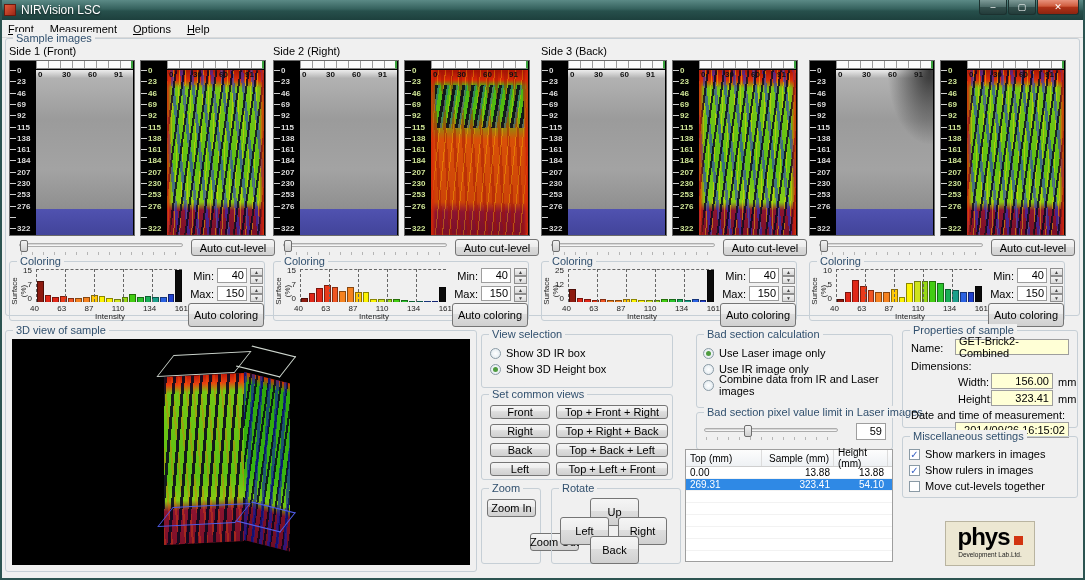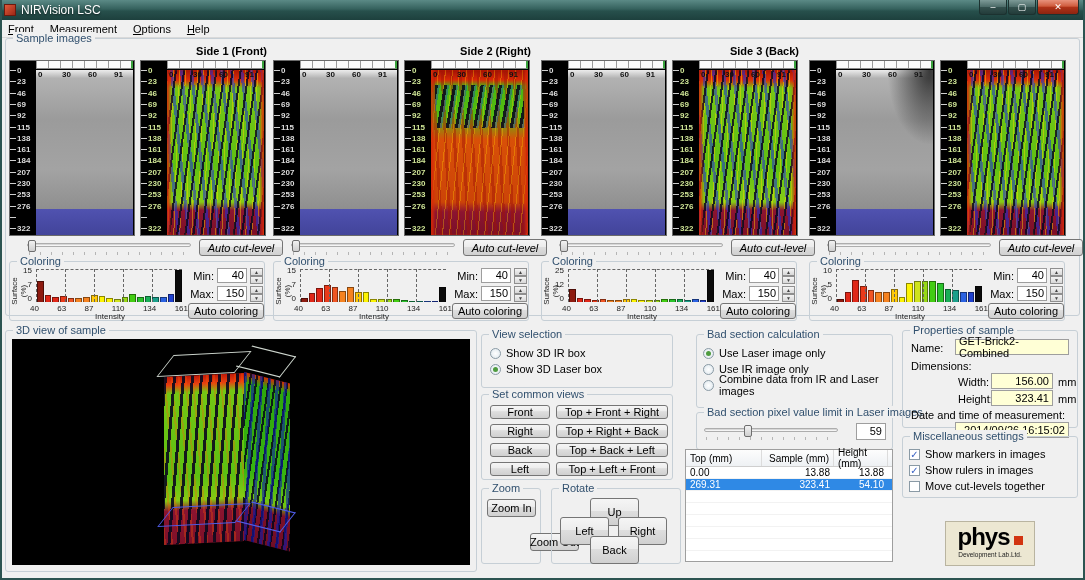--- a/index.html
+++ b/index.html
@@ -33,21 +33,21 @@
   .checkbox { width:11px; height:11px; border:1px solid #8a9aa5; background:#fff; flex:none; font-size:10px; line-height:9px; color:#3b63c4; text-align:center; }
   .slider { position:relative; height:16px; }
   .slider .groove { position:absolute; left:2px; right:2px; top:4px; height:4px; background:#f8f8f8; border:1px solid #adadad; border-radius:2px; box-shadow:inset 0 1px 1px rgba(0,0,0,.15); }
   .slider .thumb { position:absolute; top:1px; width:8px; height:12px; background:linear-gradient(180deg,#f2f2f2,#cfcfcf); border:1px solid #6e6e6e; border-radius:2px; }
   .slider .ticks { position:absolute; left:4px; right:4px; bottom:0; height:3px; background:repeating-linear-gradient(90deg,#b5b5b5 0 1px,transparent 1px 11px); }
   .field { background:#ffffd6; border:1px solid #9e9e9e; font-size:11px; display:flex; align-items:center; }
 
   
   #sample-group { left:5px; top:38px; width:1075px; height:278px; }
   .panel { position:absolute; top:6px; width:258px; height:268px; }
-  .panel-title { text-align:right; height:14px;font-weight:bold; }
+  .panel-title { text-align:left; height:14px; }
   .imgbox { position:absolute; top:15px; width:126px; height:176px; background:#000; border:1px solid #6a6a6a; overflow:hidden; }
   .imgbox.gray { left:0; } .imgbox.color { left:131px; }
   .vruler { position:absolute; left:0; top:0; width:26px; height:100%; }
   .vtick { position:absolute; left:0; width:26px; height:9px; display:flex; align-items:center; }
   .vtick i { display:block; width:6px; height:1px; background:#cfcfcf; }
   .vtick b { font-size:8px; font-weight:bold; margin-left:1px; }
   .gray .vtick b { color:#dcdcdc; } .color .vtick b { color:#cfe596; }
   .topstrip { position:absolute; left:26px; top:0; width:97px; height:8px; background:#fafafa;
     border-bottom:1px solid #888; border-right:2px dashed #39a23c;
     background-image:repeating-linear-gradient(90deg,#9a9a9a 0 1px,transparent 1px 12px); }
@@ -66,39 +66,39 @@
       repeating-linear-gradient(84deg, rgba(25,45,215,.55) 0 3px, transparent 3px 10px),
       repeating-linear-gradient(92deg, rgba(255,215,0,.45) 0 1px, transparent 1px 6px),
       linear-gradient(180deg,#a81405 0%,#dd2d07 6%,#76c616 11%,#5fc013 58%,#86cc15 80%,#8d1430 85%,#7a1028 100%); }
   .imgcontent.laser.hot { background:
       repeating-linear-gradient(96deg, rgba(255,200,0,.35) 0 1px, transparent 1px 7px),
       repeating-linear-gradient(87deg, rgba(160,20,5,.45) 0 3px, transparent 3px 9px),
       linear-gradient(180deg,#a01205 0%,#d82806 6%,#48b812 10%,#55bc10 28%,#d85008 42%,#cc4408 80%,#8c1430 86%,#7a1028 100%); }
   .blotch { position:absolute; left:4%; top:9%; width:92%; height:26%;
       background:repeating-linear-gradient(100deg, rgba(6,6,28,.88) 0 3px, rgba(20,60,200,.4) 3px 5px, transparent 5px 9px); }
   
-  .cutrow { position:absolute; top:194px; left:16px; width:258px; height:17px;font-style:italic; }
+  .cutrow { position:absolute; top:194px; left:8px; width:258px; height:17px; }
   .cutrow .slider { position:absolute; left:0; top:0; width:168px; }
   .auto-cut-btn { position:absolute; right:0; top:0; width:84px; height:17px; }
   
   .coloring { position:absolute; left:0; top:216px; width:256px; height:60px; border:1px solid #c6cfd6; border-radius:3px; }
   .ylab { position:absolute; left:-11px; top:20px; font-size:8px; transform:rotate(-90deg); color:#222; width:40px; text-align:center; }
   .ytick { position:absolute; left:6px; width:16px; text-align:right; font-size:8px; color:#222; }
   .hist { position:absolute; left:26px; top:7px; width:146px; height:33px; display:flex; align-items:flex-end; gap:1px;
     border-top:1px dashed #666; border-left:1px dashed #666; }
   .hbar { flex:1; border:1px solid rgba(0,0,0,.45); border-bottom:none; }
   .vguide { position:absolute; top:7px; height:33px; width:0; border-left:1px dashed #666; }
   .xticks { position:absolute; left:20px; top:42px; width:158px; display:flex; justify-content:space-between; font-size:8px; color:#222; }
   .xlab { position:absolute; left:60px; top:50px; font-size:8px; color:#222; width:80px; text-align:center; }
   .mmrow { position:absolute; left:178px; display:flex; align-items:center; gap:3px; height:15px; }
   .mmrow .lbl { width:26px; text-align:right; }
   .spinbox { width:30px; height:15px; border:1px solid #9e9e9e; background:#fff; text-align:right; padding:0 2px; line-height:13px; }
   .spin { width:13px; height:15px; display:flex; flex-direction:column; }
   .spin span { flex:1; font-size:5px; line-height:6px; text-align:center; border:1px solid #8f8f8f; background:linear-gradient(#f4f4f4,#d8d8d8); color:#444; }
-  .auto-color-btn { position:absolute; left:178px; top:41px; width:76px; height:16px; }
+  .auto-color-btn { position:absolute; left:178px; top:41px; width:76px; height:24px; }
 
   
   #view3d-group { left:5px; top:330px; width:472px; height:242px; }
   #view3d-canvas { position:absolute; left:6px; top:8px; width:458px; height:226px; background:#000; overflow:hidden; }
   .face { position:absolute; }
   #face-front { left:152px; top:36px; width:80px; height:168px; transform:skewY(-3deg);
     background:
       repeating-linear-gradient(95deg, rgba(8,8,30,.9) 0 3px, transparent 3px 9px),
       repeating-linear-gradient(85deg, rgba(255,90,0,.3) 0 2px, transparent 2px 7px),
       linear-gradient(180deg,#c01808 0%,#e84010 5%,#74c614 10%,#5cc012 60%,#86ca14 74%,#8c1430 80%,#7c1028 100%); }
@@ -1051,21 +1051,21 @@
 </div>
 
 <div class="group" id="viewsel-group">
   <div class="glabel">View selection</div>
   <div class="radio-row">
     <span class="radio"></span>
     <span>Show 3D IR box</span>
   </div>
   <div class="radio-row">
     <span class="radio on"></span>
-    <span>Show 3D Laser box</span>
+    <span>Show 3D Height box</span>
   </div>
 </div>
 
 <div class="group" id="commonviews-group">
   <div class="glabel">Set common views</div>
   <div class="cv-col l">
     <div class="btn">Front</div>
     <div class="btn">Right</div>
     <div class="btn">Back</div>
     <div class="btn">Left</div>

